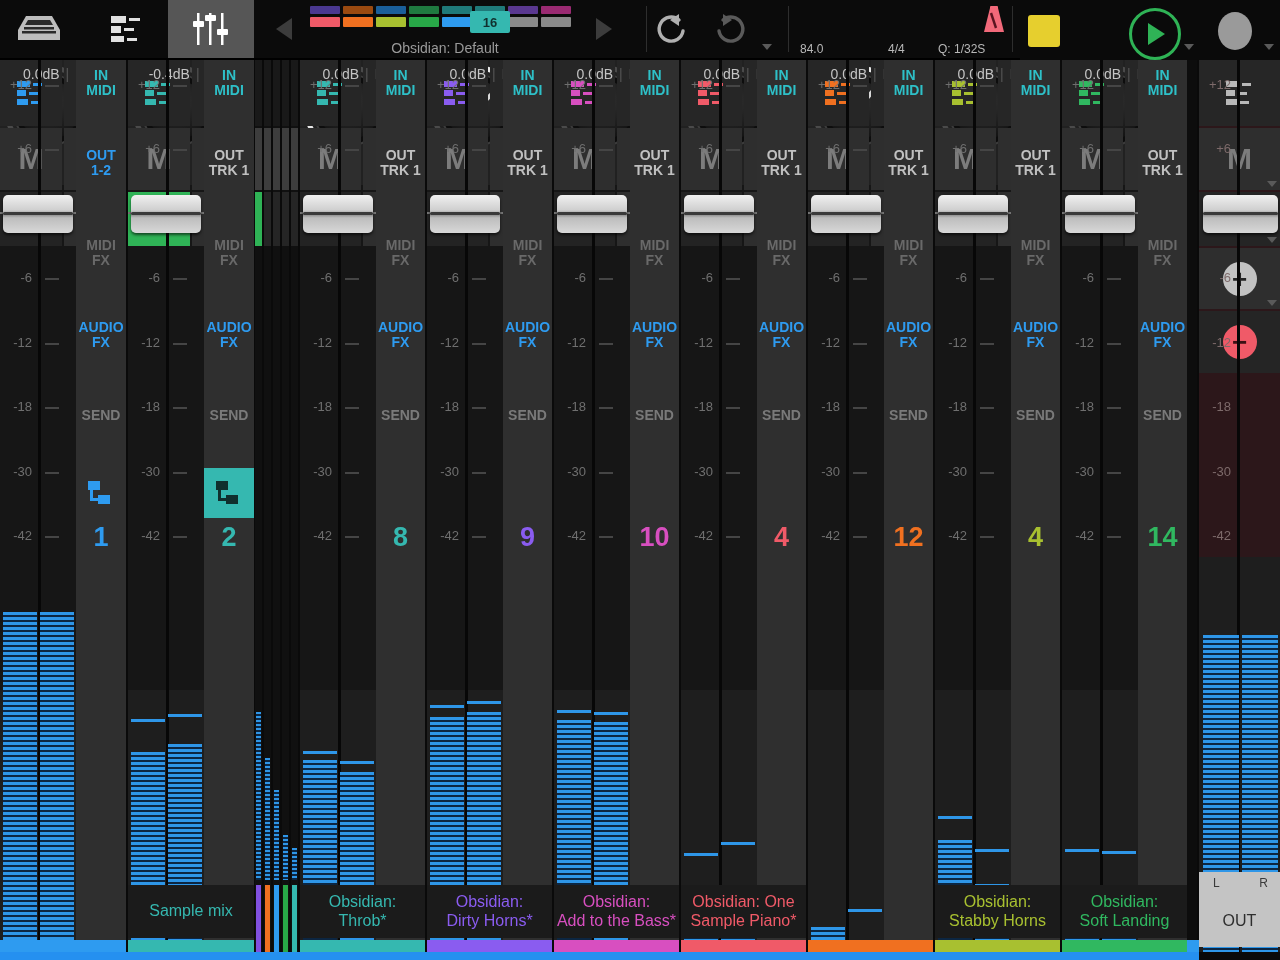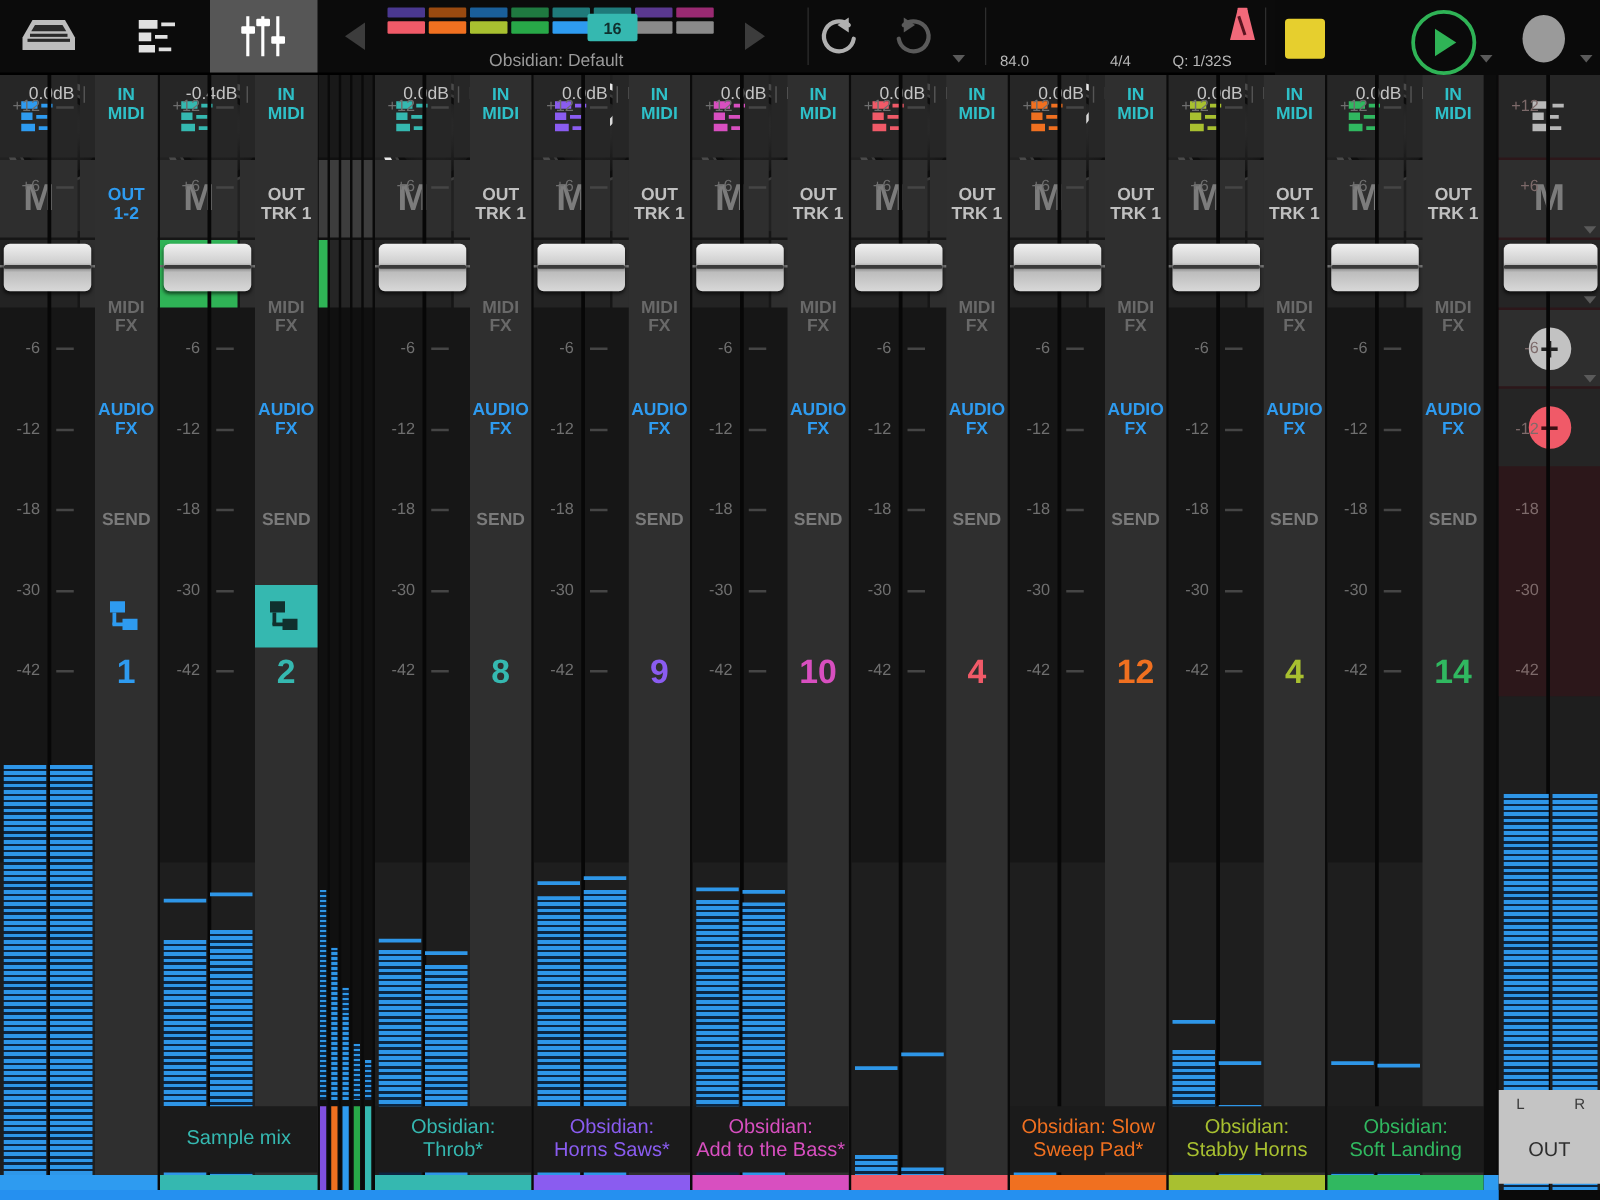--- a/index.html
+++ b/index.html
@@ -521,21 +521,21 @@
               <div>FX</div>
             </div>
             <div class="rlab" style="top: 348px; color: rgb(122, 122, 122); font-size: 14px;">
               <div>SEND</div>
             </div>
             <div style="position: absolute; left: 0px; width: 100%; top: 462px; text-align: center; color: rgb(138, 92, 240); font-size: 27px; font-weight: bold;">9</div>
           </div>
         </div>
         <div class="namebox" style="color: rgb(138, 92, 240);">
           <div>Obsidian:</div>
-          <div>Horns Saws*</div>
+          <div>Dirty Horns*</div>
         </div>
         <div class="colorbar" style="background: rgb(138, 92, 240);"></div>
       </div>
       <div class="strip" style="left: 554px; width: 125px;">
         <div class="icon-cell" style="left: 0px; top: 0px; width: 61px; height: 66px;">
           <svg width="30" height="27" viewBox="0 0 30 27">
             <rect x="1" y="1" width="13" height="6" fill="#d84fc0"></rect>
             <rect x="17" y="3" width="9" height="3" fill="#d84fc0"></rect>
             <rect x="1" y="10" width="9" height="6" fill="#d84fc0"></rect>
             <rect x="13" y="12" width="9" height="3" fill="#d84fc0"></rect>
@@ -711,20 +711,24 @@
             <div class="rlab" style="top: 260px; color: rgb(46, 155, 240); font-size: 14px;">
               <div>AUDIO</div>
               <div>FX</div>
             </div>
             <div class="rlab" style="top: 348px; color: rgb(122, 122, 122); font-size: 14px;">
               <div>SEND</div>
             </div>
             <div style="position: absolute; left: 0px; width: 100%; top: 462px; text-align: center; color: rgb(240, 90, 104); font-size: 27px; font-weight: bold;">4</div>
           </div>
         </div>
+        <div class="namebox" style="color: rgb(240, 90, 104);">
+          <div>Obsidian: One</div>
+          <div>Sample Piano*</div>
+        </div>
         <div class="colorbar" style="background: rgb(240, 90, 104);"></div>
       </div>
       <div class="strip" style="left: 808px; width: 125px;">
         <div class="icon-cell" style="left: 0px; top: 0px; width: 61px; height: 66px;">
           <svg width="30" height="27" viewBox="0 0 30 27">
             <rect x="1" y="1" width="13" height="6" fill="#f07020"></rect>
             <rect x="17" y="3" width="9" height="3" fill="#f07020"></rect>
             <rect x="1" y="10" width="9" height="6" fill="#f07020"></rect>
             <rect x="13" y="12" width="9" height="3" fill="#f07020"></rect>
             <rect x="1" y="19" width="11" height="6" fill="#f07020"></rect>
@@ -801,24 +805,20 @@
             </div>
             <div class="rlab" style="top: 260px; color: rgb(46, 155, 240); font-size: 14px;">
               <div>AUDIO</div>
               <div>FX</div>
             </div>
             <div class="rlab" style="top: 348px; color: rgb(122, 122, 122); font-size: 14px;">
               <div>SEND</div>
             </div>
             <div style="position: absolute; left: 0px; width: 100%; top: 462px; text-align: center; color: rgb(240, 112, 32); font-size: 27px; font-weight: bold;">12</div>
           </div>
-        </div>
-        <div class="namebox" style="color: rgb(240, 112, 32);">
-          <div>Obsidian: Slow</div>
-          <div>Sweep Pad*</div>
         </div>
         <div class="colorbar" style="background: rgb(240, 112, 32);"></div>
       </div>
       <div class="strip" style="left: 935px; width: 125px;">
         <div class="icon-cell" style="left: 0px; top: 0px; width: 61px; height: 66px;">
           <svg width="30" height="27" viewBox="0 0 30 27">
             <rect x="1" y="1" width="13" height="6" fill="#a8c030"></rect>
             <rect x="17" y="3" width="9" height="3" fill="#a8c030"></rect>
             <rect x="1" y="10" width="9" height="6" fill="#a8c030"></rect>
             <rect x="13" y="12" width="9" height="3" fill="#a8c030"></rect>

